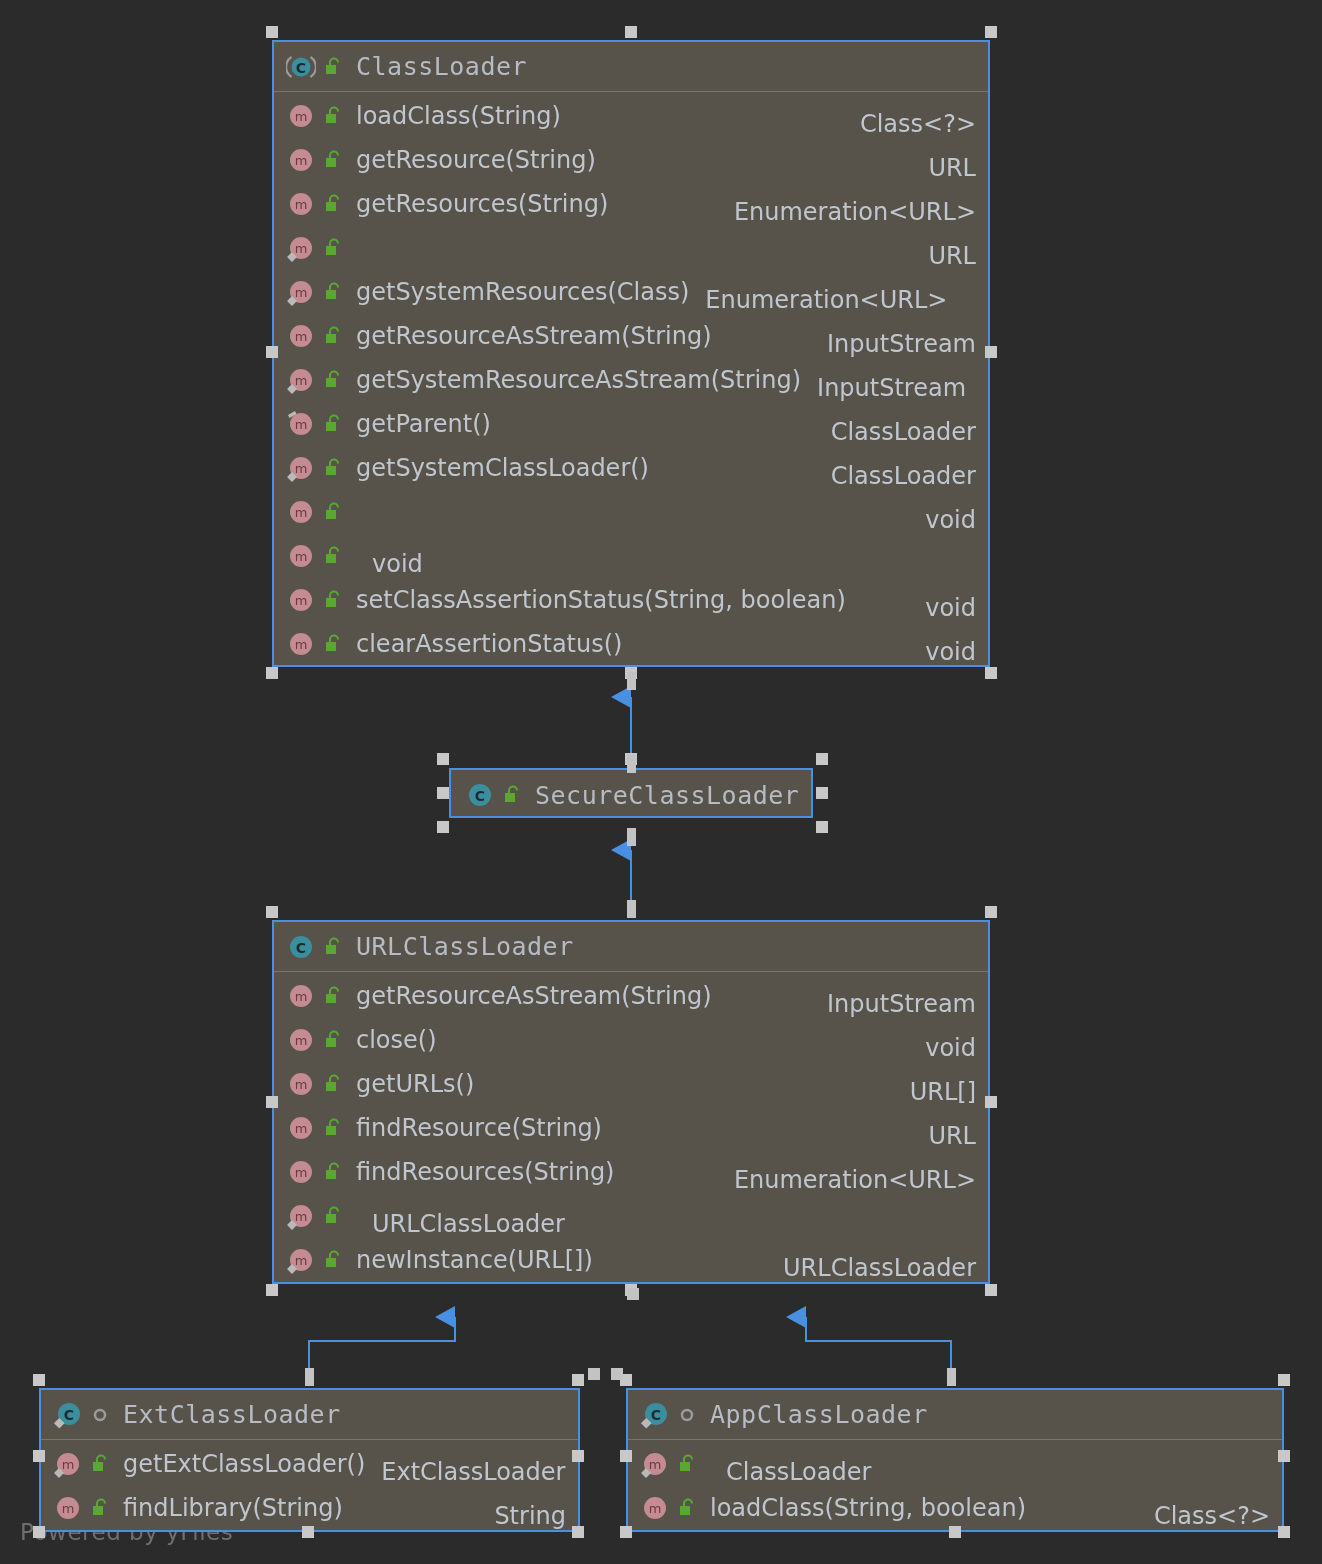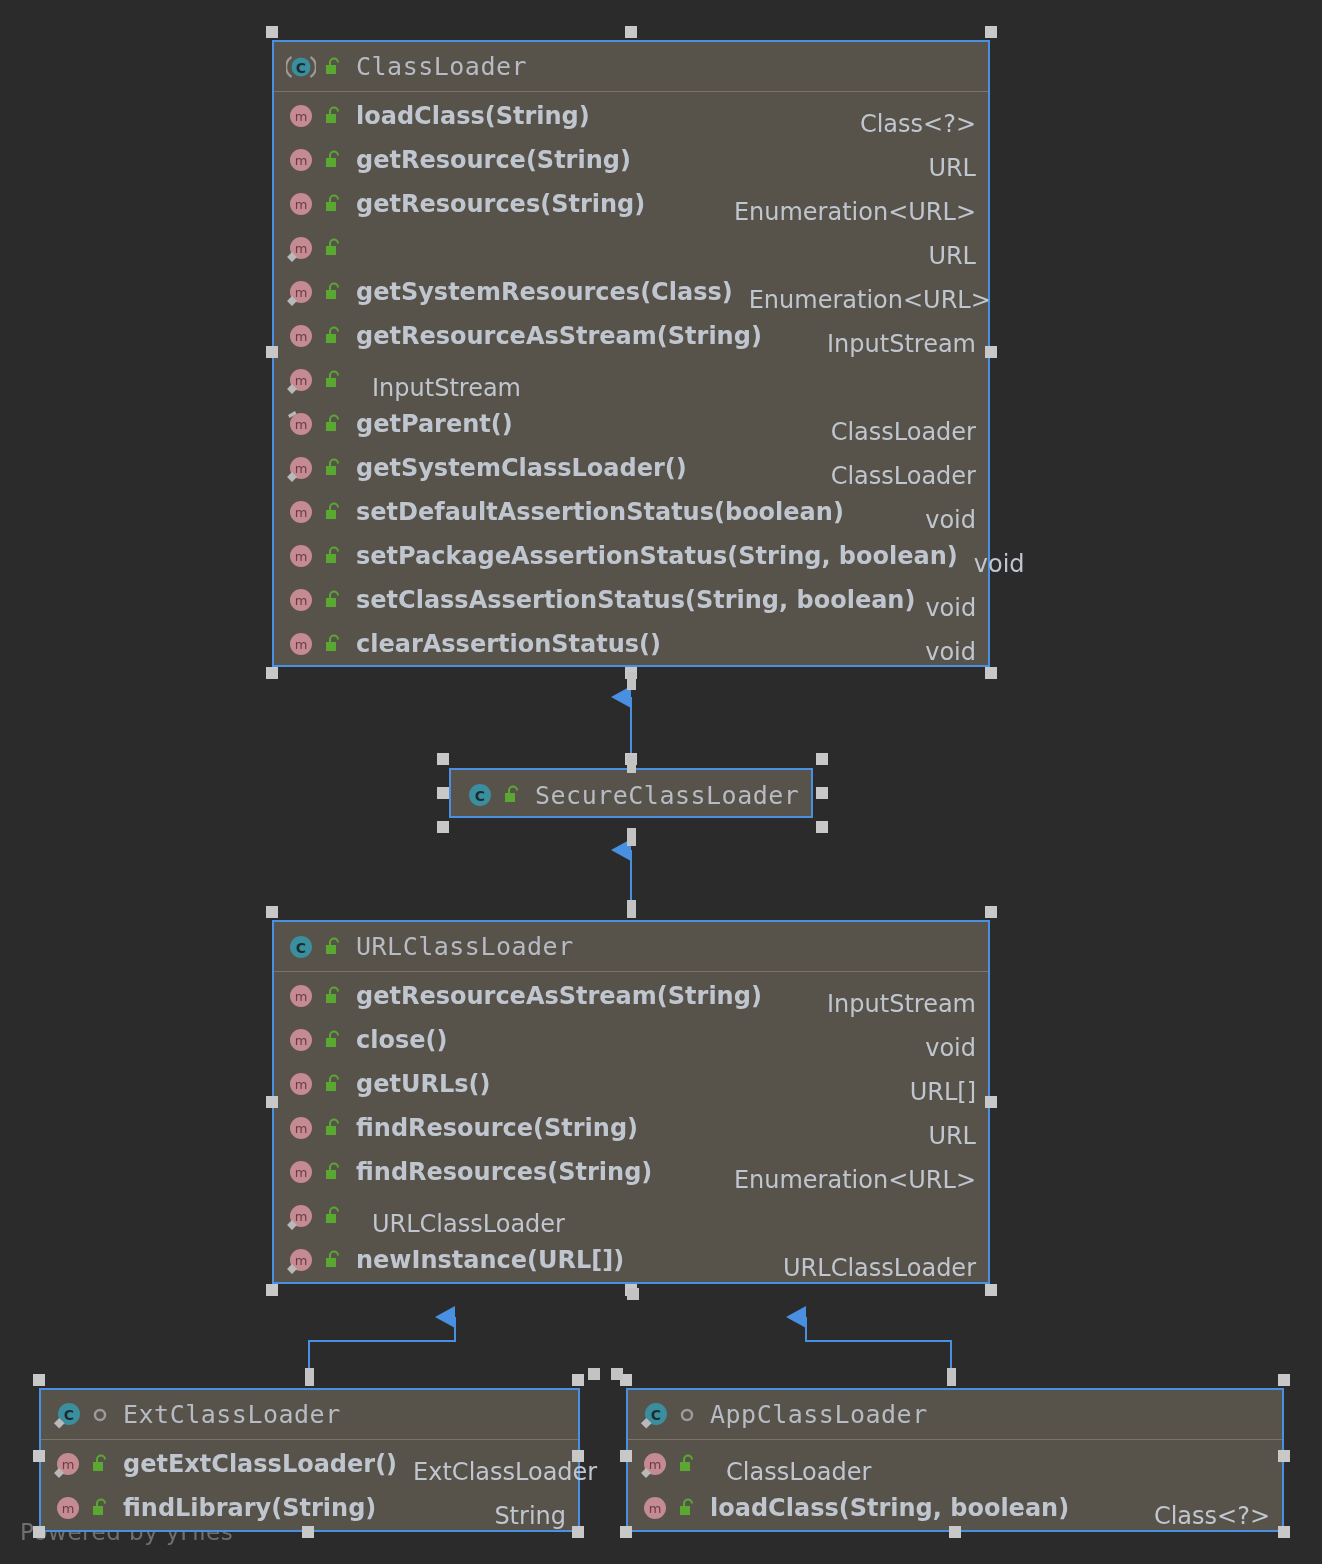--- a/index.html
+++ b/index.html
@@ -52,21 +52,20 @@
     align-items: center;
     height: 44px;
     padding-left: 12px;
     padding-right: 12px;
     box-sizing: border-box;
   }
   .member-sig {
     font-size: 24px;
     color: #c0c6cf;
     white-space: nowrap;
-    font-weight: bold;
   }
   .member-type {
     font-size: 24px;
     color: #c0c6cf;
     white-space: nowrap;
     margin-left: auto;
     padding-left: 10px;
     margin-top: 16px;
   }
   .member-row.tight .member-type { margin-left: 6px; }
@@ -331,20 +330,21 @@
             <text x="15" y="20" text-anchor="middle" font-family="DejaVu Sans, sans-serif" font-size="13" fill="#6d3a42">m</text>
             <rect x="2.5" y="20.5" width="7" height="7" fill="#b9b9b9" transform="rotate(45 6 24)"></rect>
           </svg>
         </span>
         <span class="vis-wrap">
           <svg width="22" height="22" viewBox="0 0 22 22">
             <path d="M8,9 L8,6.5 A4,4 0 0 1 16,6.5" fill="none" stroke="#5aa832" stroke-width="2"></path>
             <rect x="4" y="9" width="10" height="9" fill="#5aa832"></rect>
           </svg>
         </span>
+        <span class="member-sig">getSystemResourceAsStream(String)</span>
         <span class="member-type">InputStream</span>
       </div>
 
       <div class="member-row">
         <span class="icon-wrap">
           <svg width="30" height="30" viewBox="0 0 30 30">
             <circle cx="15" cy="15" r="11" fill="#c48b92"></circle>
             <text x="15" y="20" text-anchor="middle" font-family="DejaVu Sans, sans-serif" font-size="13" fill="#6d3a42">m</text>
             <path d="M2,6 L9,2 L10.5,5 L3.5,9 Z" fill="#b9b9b9"></path>
           </svg>
@@ -383,38 +383,36 @@
             <circle cx="15" cy="15" r="11" fill="#c48b92"></circle>
             <text x="15" y="20" text-anchor="middle" font-family="DejaVu Sans, sans-serif" font-size="13" fill="#6d3a42">m</text>
           </svg>
         </span>
         <span class="vis-wrap">
           <svg width="22" height="22" viewBox="0 0 22 22">
             <path d="M8,9 L8,6.5 A4,4 0 0 1 16,6.5" fill="none" stroke="#5aa832" stroke-width="2"></path>
             <rect x="4" y="9" width="10" height="9" fill="#5aa832"></rect>
           </svg>
         </span>
-        <span class="member-sig">setDefaultAssertionStatus(boolean)</span>
         <span class="member-type">void</span>
       </div>
 
       <div class="member-row tight">
         <span class="icon-wrap">
           <svg width="30" height="30" viewBox="0 0 30 30">
             <circle cx="15" cy="15" r="11" fill="#c48b92"></circle>
             <text x="15" y="20" text-anchor="middle" font-family="DejaVu Sans, sans-serif" font-size="13" fill="#6d3a42">m</text>
           </svg>
         </span>
         <span class="vis-wrap">
           <svg width="22" height="22" viewBox="0 0 22 22">
             <path d="M8,9 L8,6.5 A4,4 0 0 1 16,6.5" fill="none" stroke="#5aa832" stroke-width="2"></path>
             <rect x="4" y="9" width="10" height="9" fill="#5aa832"></rect>
           </svg>
         </span>
-        <span class="member-sig">setPackageAssertionStatus(String, boolean)</span>
         <span class="member-type">void</span>
       </div>
 
       <div class="member-row">
         <span class="icon-wrap">
           <svg width="30" height="30" viewBox="0 0 30 30">
             <circle cx="15" cy="15" r="11" fill="#c48b92"></circle>
             <text x="15" y="20" text-anchor="middle" font-family="DejaVu Sans, sans-serif" font-size="13" fill="#6d3a42">m</text>
           </svg>
         </span>

